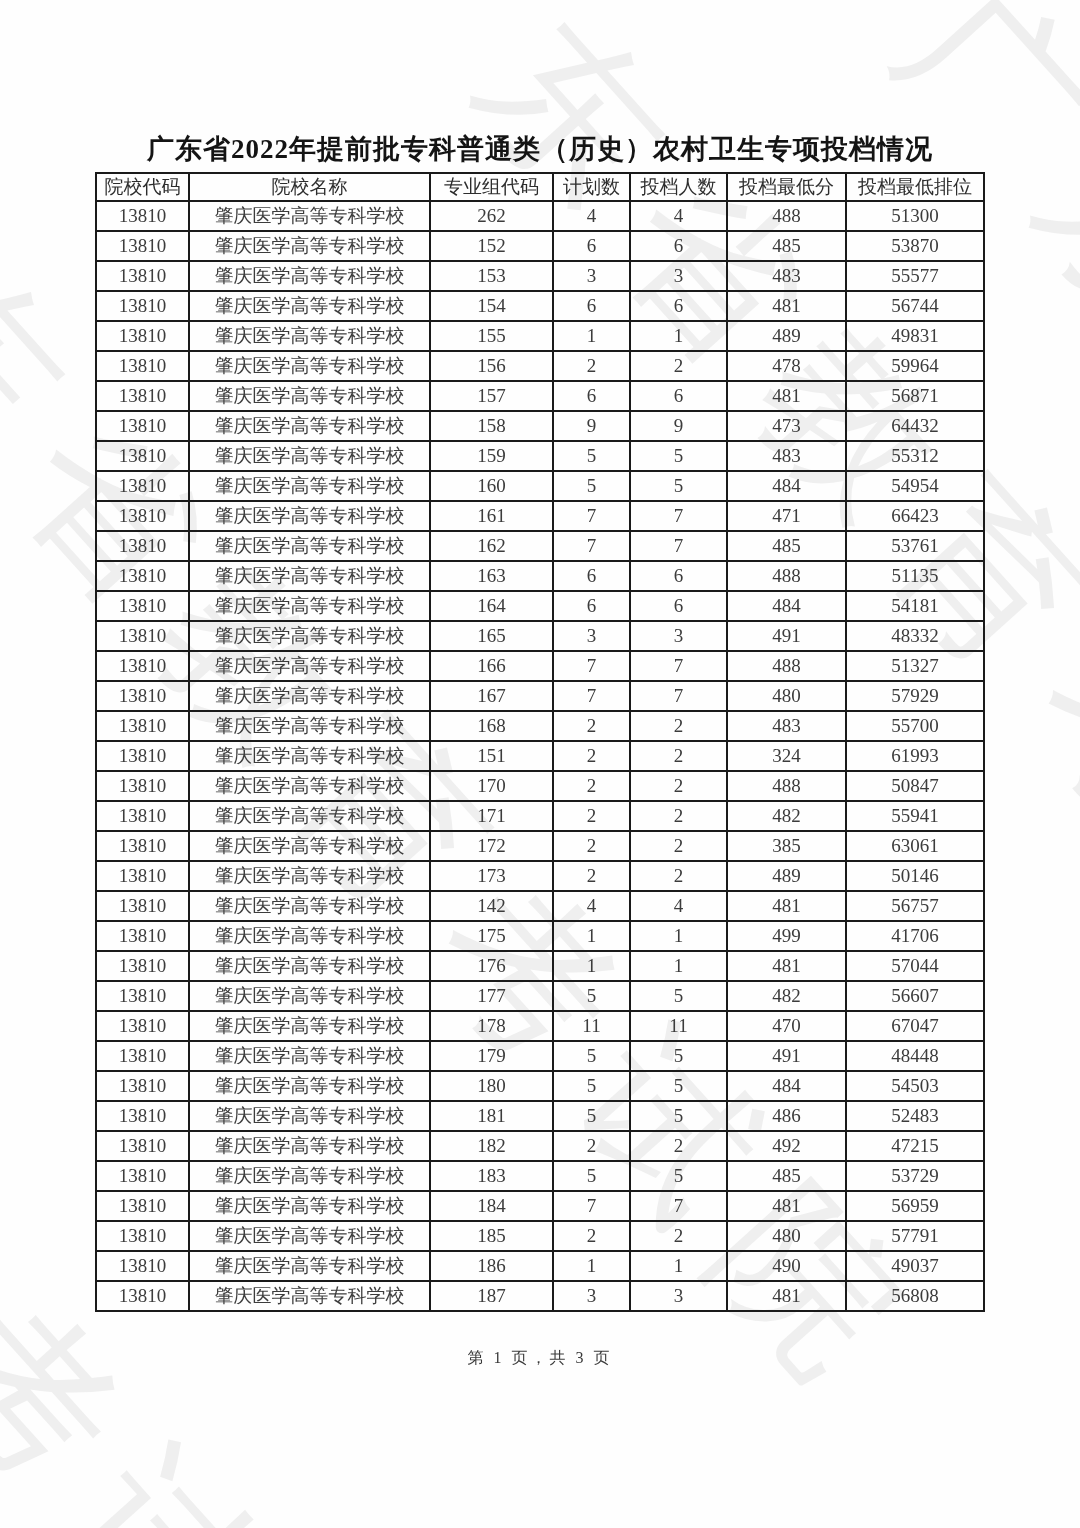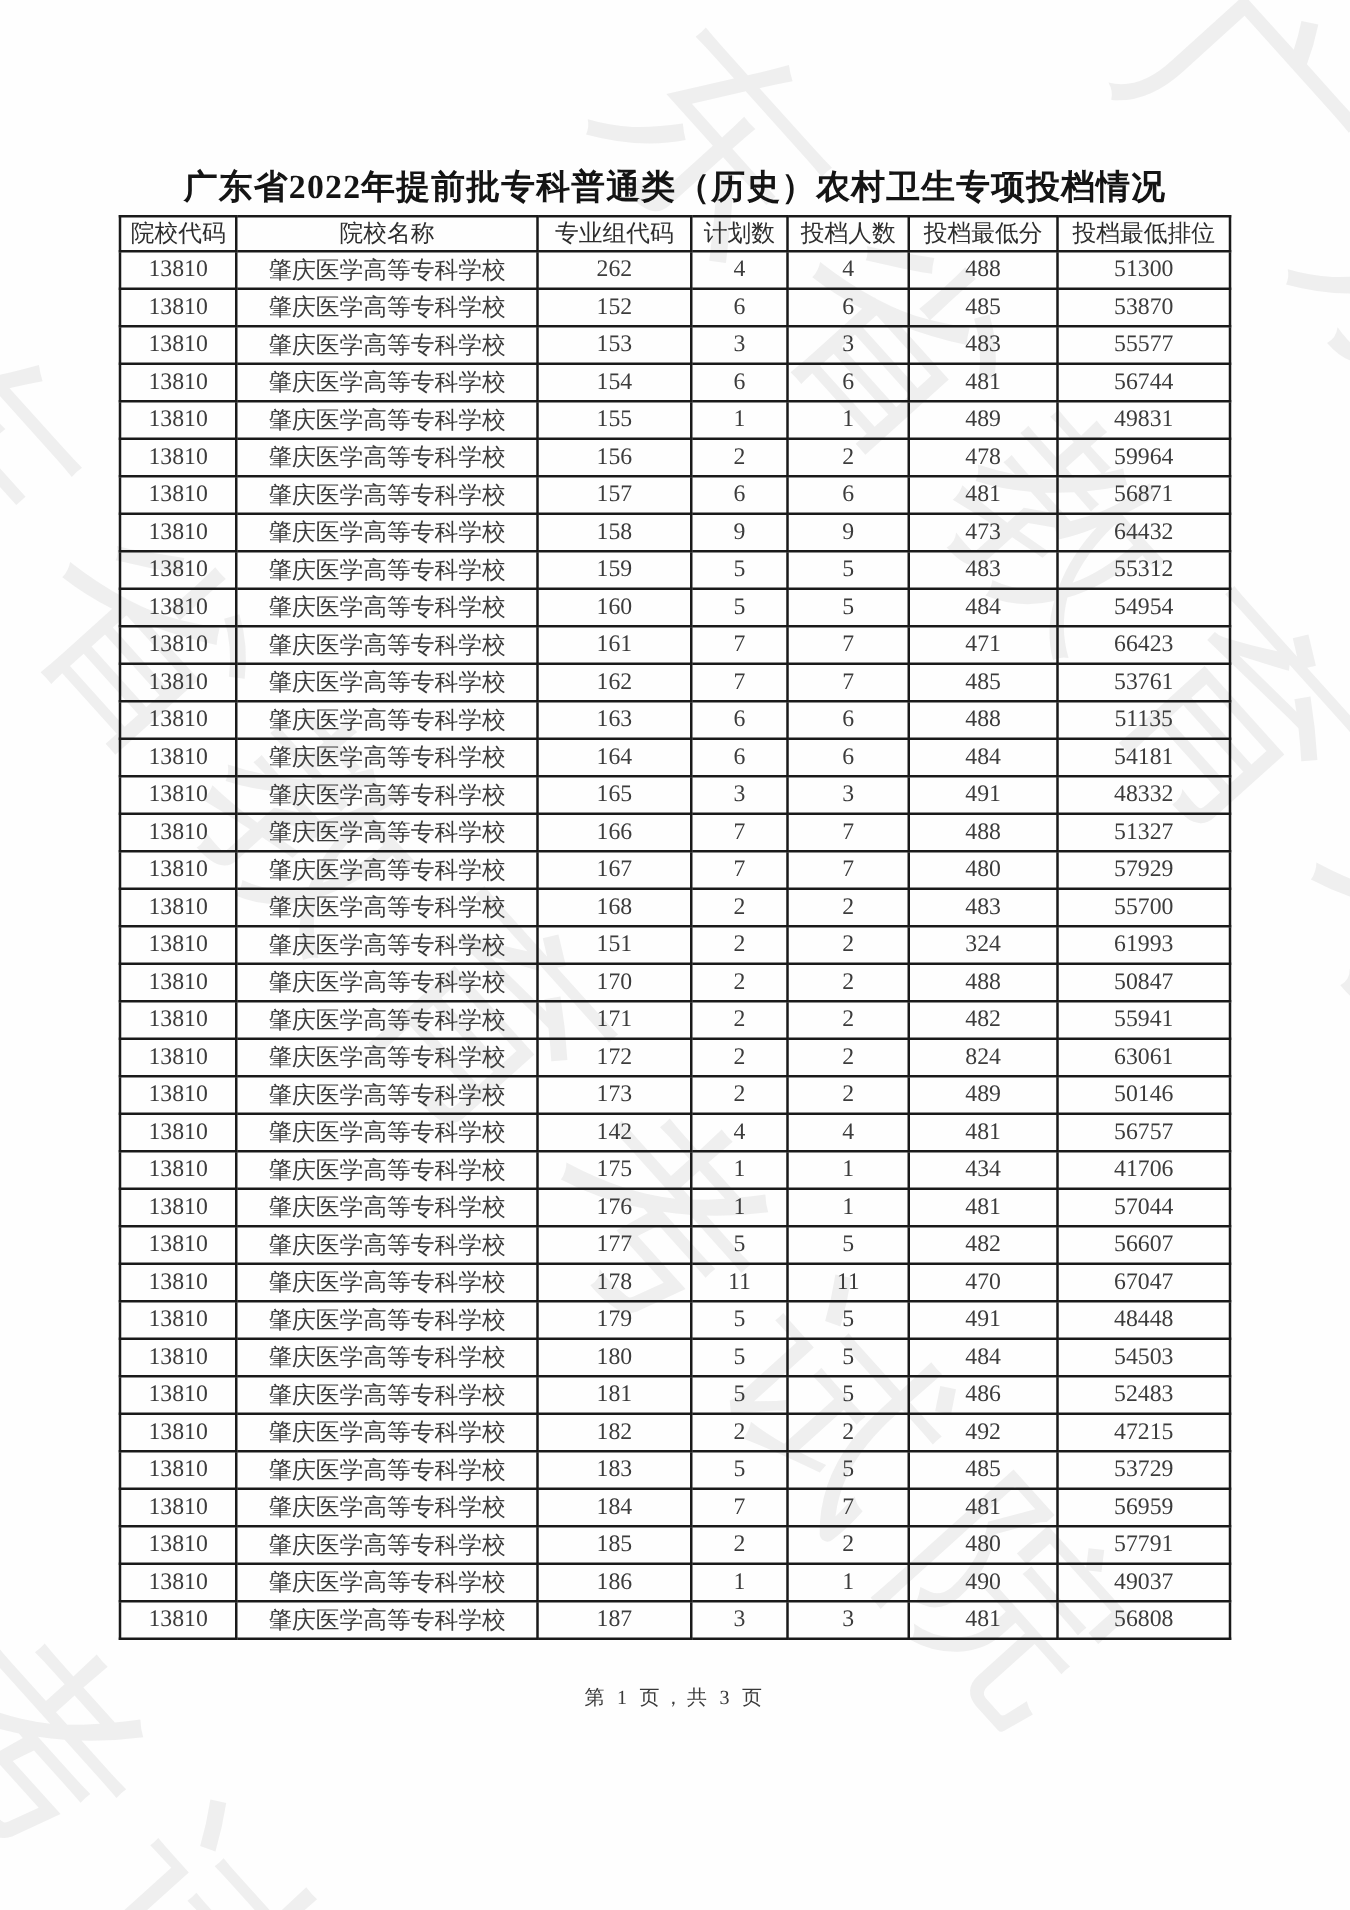--- a/index.html
+++ b/index.html
@@ -312,21 +312,21 @@
             <td>2</td>
             <td>482</td>
             <td>55941</td>
           </tr>
           <tr>
             <td>13810</td>
             <td>肇庆医学高等专科学校</td>
             <td>172</td>
             <td>2</td>
             <td>2</td>
-            <td>824</td>
+            <td>385</td>
             <td>63061</td>
           </tr>
           <tr>
             <td>13810</td>
             <td>肇庆医学高等专科学校</td>
             <td>173</td>
             <td>2</td>
             <td>2</td>
             <td>489</td>
             <td>50146</td>
@@ -339,21 +339,21 @@
             <td>4</td>
             <td>481</td>
             <td>56757</td>
           </tr>
           <tr>
             <td>13810</td>
             <td>肇庆医学高等专科学校</td>
             <td>175</td>
             <td>1</td>
             <td>1</td>
-            <td>434</td>
+            <td>499</td>
             <td>41706</td>
           </tr>
           <tr>
             <td>13810</td>
             <td>肇庆医学高等专科学校</td>
             <td>176</td>
             <td>1</td>
             <td>1</td>
             <td>481</td>
             <td>57044</td>

